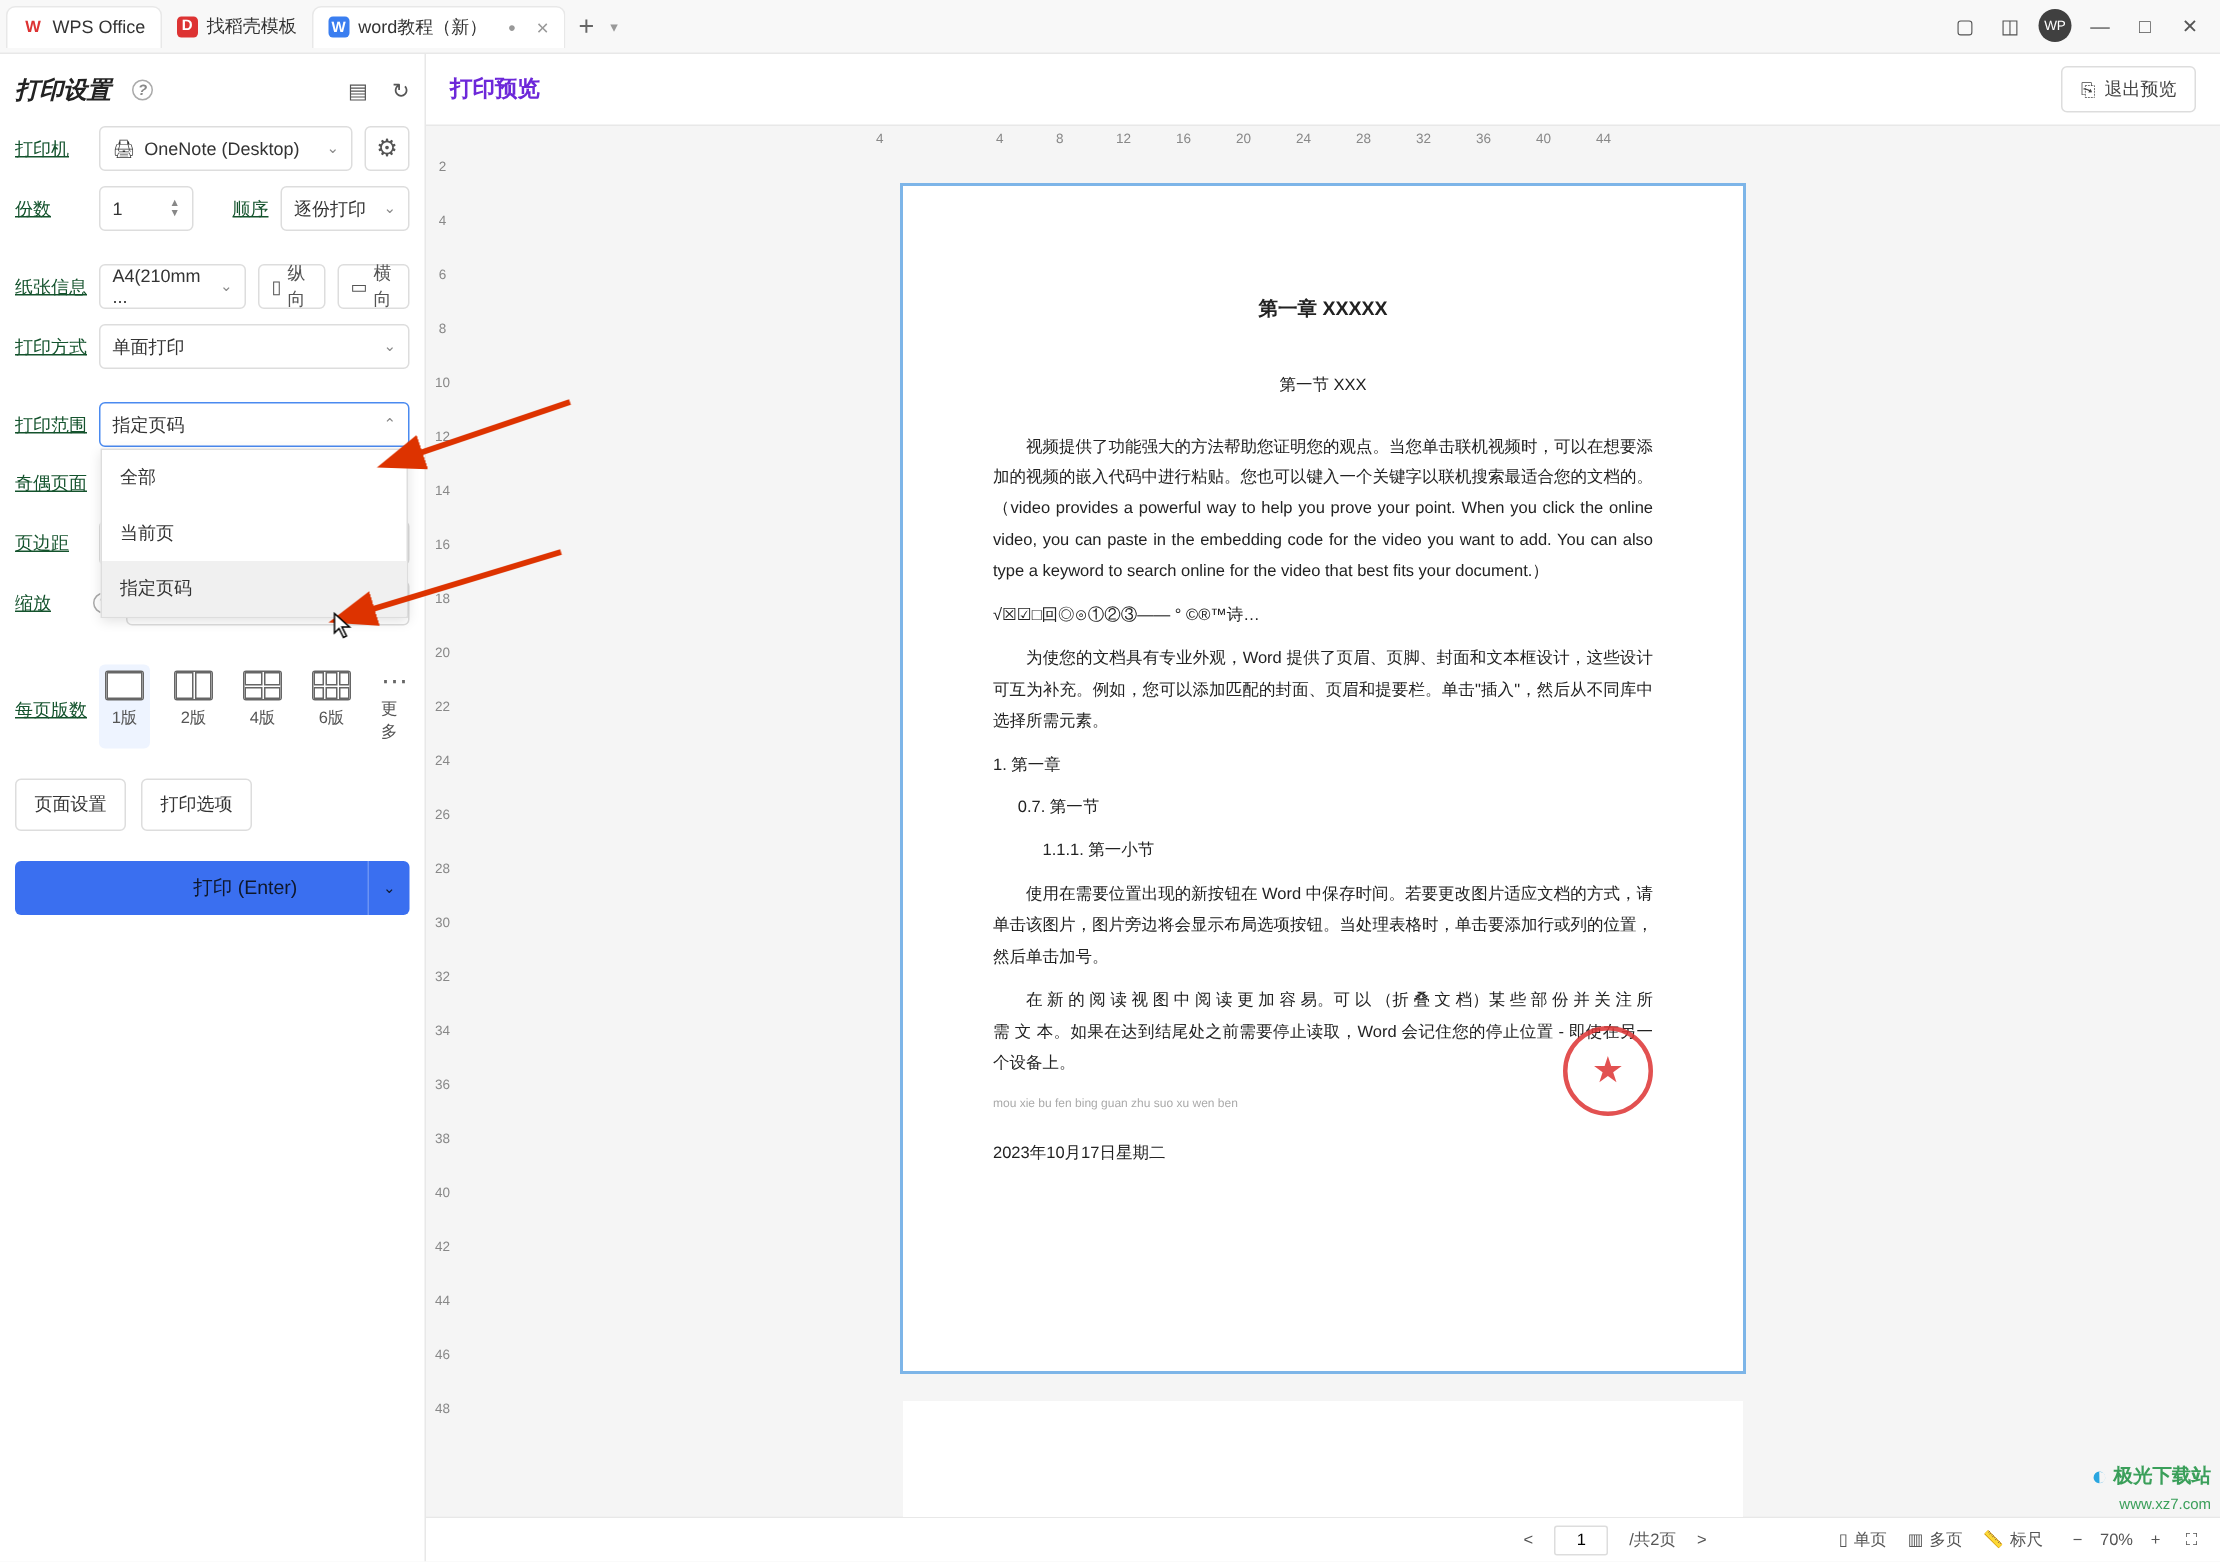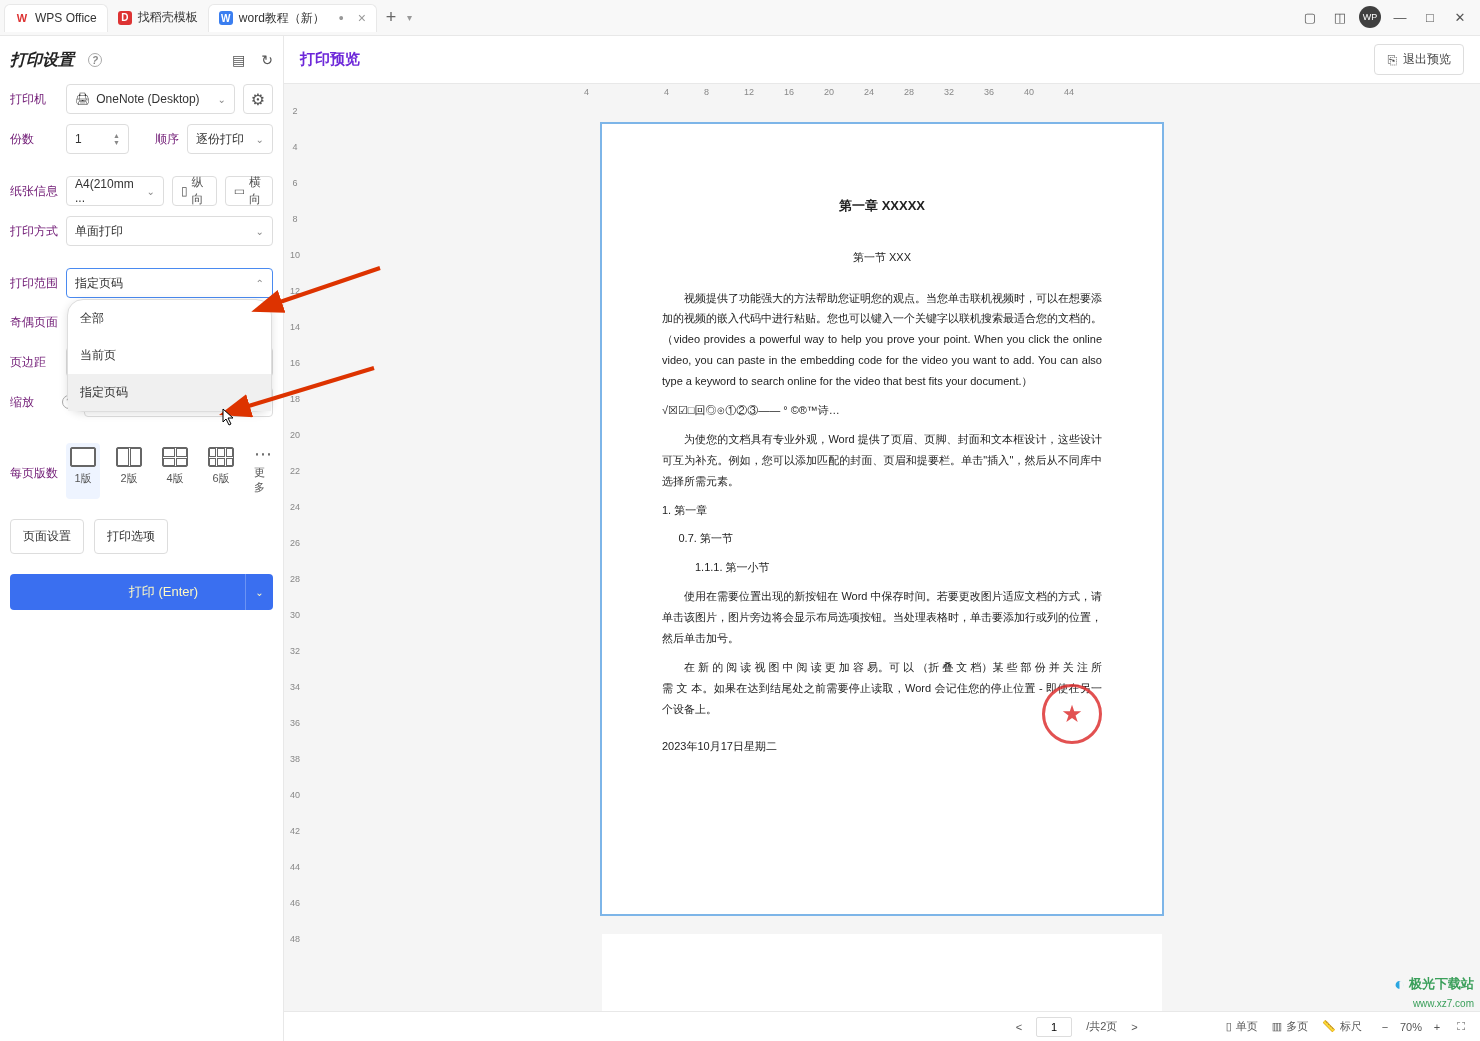--- a/index.html
+++ b/index.html
@@ -28,50 +28,50 @@
 .preview-area { flex: 1; background: #f5f5f5; display: flex; flex-direction: column; position: relative; }
 
 
 .panel-header { display: flex; align-items: center; justify-content: space-between; height: 48px; }
 .panel-title { font-size: 16px; font-weight: 600; color: #222; display: flex; align-items: center; gap: 14px; font-style: italic; }
 .panel-help { width: 14px; height: 14px; border: 1px solid #aaa; border-radius: 50%; font-size: 10px; color: #888; display: flex; justify-content: center; align-items: center; }
 .panel-icons { display: flex; gap: 16px; color: #555; }
 .panel-icons span { cursor: pointer; font-size: 14px; }
 
 .row { display: flex; align-items: center; gap: 8px; margin-bottom: 10px; }
-.label { font-size: 12px; color: #701a75; width: 48px; flex-shrink: 0; }
+.label { font-size: 12px; color: #14532d; width: 48px; flex-shrink: 0; text-decoration: underline; }
 .select, .combo, .input-num { height: 30px; border: 1px solid #ddd; border-radius: 4px; background: #fff; font-size: 12px; color: #333; display: flex; align-items: center; padding: 0 8px; position: relative; cursor: pointer; }
 .select { flex: 1; justify-content: space-between; }
 .caret { color: #888; font-size: 10px; }
 .icon-btn { width: 30px; height: 30px; border: 1px solid #ddd; border-radius: 4px; display: flex; justify-content: center; align-items: center; cursor: pointer; color: #555; }
 .input-num { width: 72px; justify-content: space-between; }
 .spin { display: flex; flex-direction: column; font-size: 7px; color: #888; line-height: 7px; }
 .btn-toggle { height: 30px; border: 1px solid #ddd; border-radius: 4px; padding: 0 8px; font-size: 12px; display: flex; align-items: center; gap: 4px; cursor: pointer; color: #555; }
 
 .dropdown-open { border: 1px solid #4a8af0; }
-.dropdown-menu { position: absolute; top: 100%; left: 0; right: 0; background: #fff; border: 1px solid #ddd; border-radius: 16px; box-shadow: 0 2px 8px rgba(0,0,0,.12); z-index: 50; margin-top: 2px; }
+.dropdown-menu { position: absolute; top: 100%; left: 0; right: 0; background: #fff; border: 1px solid #ddd; border-radius: 0; box-shadow: 0 2px 8px rgba(0,0,0,.12); z-index: 50; margin-top: 2px; }
 .dropdown-item { padding: 10px 12px; font-size: 12px; color: #333; cursor: pointer; }
 .dropdown-item.hover { background: #f0f0f0; }
 
 .layout-row { display: flex; gap: 12px; margin-bottom: 10px; margin-top: 6px; }
 .layout-opt { display: flex; flex-direction: column; align-items: center; gap: 4px; cursor: pointer; padding: 4px; border-radius: 4px; }
 .layout-opt.sel { background: #eef4ff; }
 .layout-box { width: 26px; height: 20px; border: 1.5px solid #666; border-radius: 2px; display: grid; }
 .lb1 { grid-template-columns: 1fr; }
 .lb2 { grid-template-columns: 1fr 1fr; gap: 1px; }
 .lb4 { grid-template-columns: 1fr 1fr; grid-template-rows: 1fr 1fr; gap: 1px; }
 .lb6 { grid-template-columns: 1fr 1fr 1fr; grid-template-rows: 1fr 1fr; gap: 1px; }
 .layout-box > div { background: #fff; border: .5px solid #666; }
 .layout-lbl { font-size: 11px; color: #555; }
 .more-dots { font-size: 18px; color: #666; line-height: 14px; }
 
 .action-btns { display: flex; gap: 10px; margin-top: 8px; margin-bottom: 20px; }
 .action-btn { padding: 8px 12px; border: 1px solid #ddd; border-radius: 4px; font-size: 12px; cursor: pointer; background: #fff; color: #333; }
 
-.print-btn { background: #3a6ff0; color: #fef9c3; height: 36px; border-radius: 4px; display: flex; align-items: center; justify-content: center; font-size: 13px; position: relative; cursor: pointer; padding-left: 44px; }
+.print-btn { background: #3a6ff0; color: #0f172a; height: 36px; border-radius: 4px; display: flex; align-items: center; justify-content: center; font-size: 13px; position: relative; cursor: pointer; padding-left: 44px; }
 .print-btn-drop { position: absolute; right: 0; width: 28px; height: 100%; border-left: 1px solid rgba(255,255,255,.25); display: flex; align-items: center; justify-content: center; font-size: 10px; }
 
 
 .preview-header { height: 48px; background: #fff; border-bottom: 1px solid #e8e8e8; display: flex; align-items: center; padding: 0 16px; justify-content: space-between; }
 .preview-title { font-size: 15px; font-weight: 600; color: #6d28d9; }
 .exit-btn { padding: 6px 12px; border: 1px solid #ddd; border-radius: 4px; font-size: 12px; cursor: pointer; display: flex; align-items: center; gap: 6px; color: #444; }
 
 .preview-body { flex: 1; overflow: auto; display: flex; justify-content: center; padding: 20px 30px; position: relative; }
 .ruler-h { position: absolute; top: 0; left: 20px; right: 20px; height: 16px; background: #f5f5f5; display: flex; align-items: center; font-size: 9px; color: #888; }
 .ruler-h .tick { position: absolute; }
@@ -411,20 +411,21 @@
           <div class="page-title">第一章  XXXXX</div>
           <div class="page-section">第一节  XXX</div>
           <p class="indent">视频提供了功能强大的方法帮助您证明您的观点。当您单击联机视频时，可以在想要添加的视频的嵌入代码中进行粘贴。您也可以键入一个关键字以联机搜索最适合您的文档的。（video provides a powerful way to help you prove your point. When you click the online video, you can paste in the embedding code for the video you want to add. You can also type a keyword to search online for the video that best fits your document.）</p>
           <p>√☒☑□回◎⊙①②③—— ° ©®™诗…</p>
           <p class="indent">为使您的文档具有专业外观，Word 提供了页眉、页脚、封面和文本框设计，这些设计可互为补充。例如，您可以添加匹配的封面、页眉和提要栏。单击"插入"，然后从不同库中选择所需元素。</p>
           <p>1.  第一章</p>
           <p style="text-indent:1.5em">0.7.  第一节</p>
           <p style="text-indent:3em">1.1.1.  第一小节</p>
           <p class="indent">使用在需要位置出现的新按钮在 Word 中保存时间。若要更改图片适应文档的方式，请单击该图片，图片旁边将会显示布局选项按钮。当处理表格时，单击要添加行或列的位置，然后单击加号。</p>
           <p class="indent">在 新 的 阅 读 视 图 中 阅 读 更 加 容 易。可 以 （折 叠 文 档）某 些 部 份 并 关 注 所需 文 本。如果在达到结尾处之前需要停止读取，Word 会记住您的停止位置 - 即使在另一个设备上。</p>
+          <p style="font-size:8px;color:#aaa">mou xie bu fen bing guan zhu suo xu wen ben</p>
           <div class="stamp">★</div>
           <p class="page-date">2023年10月17日星期二</p>
         </div>
         <div class="page2"></div>
       </div>
     </div>
 
     <div class="status-bar">
       <div class="spacer"></div>
       <div class="status-item">&lt;</div>

